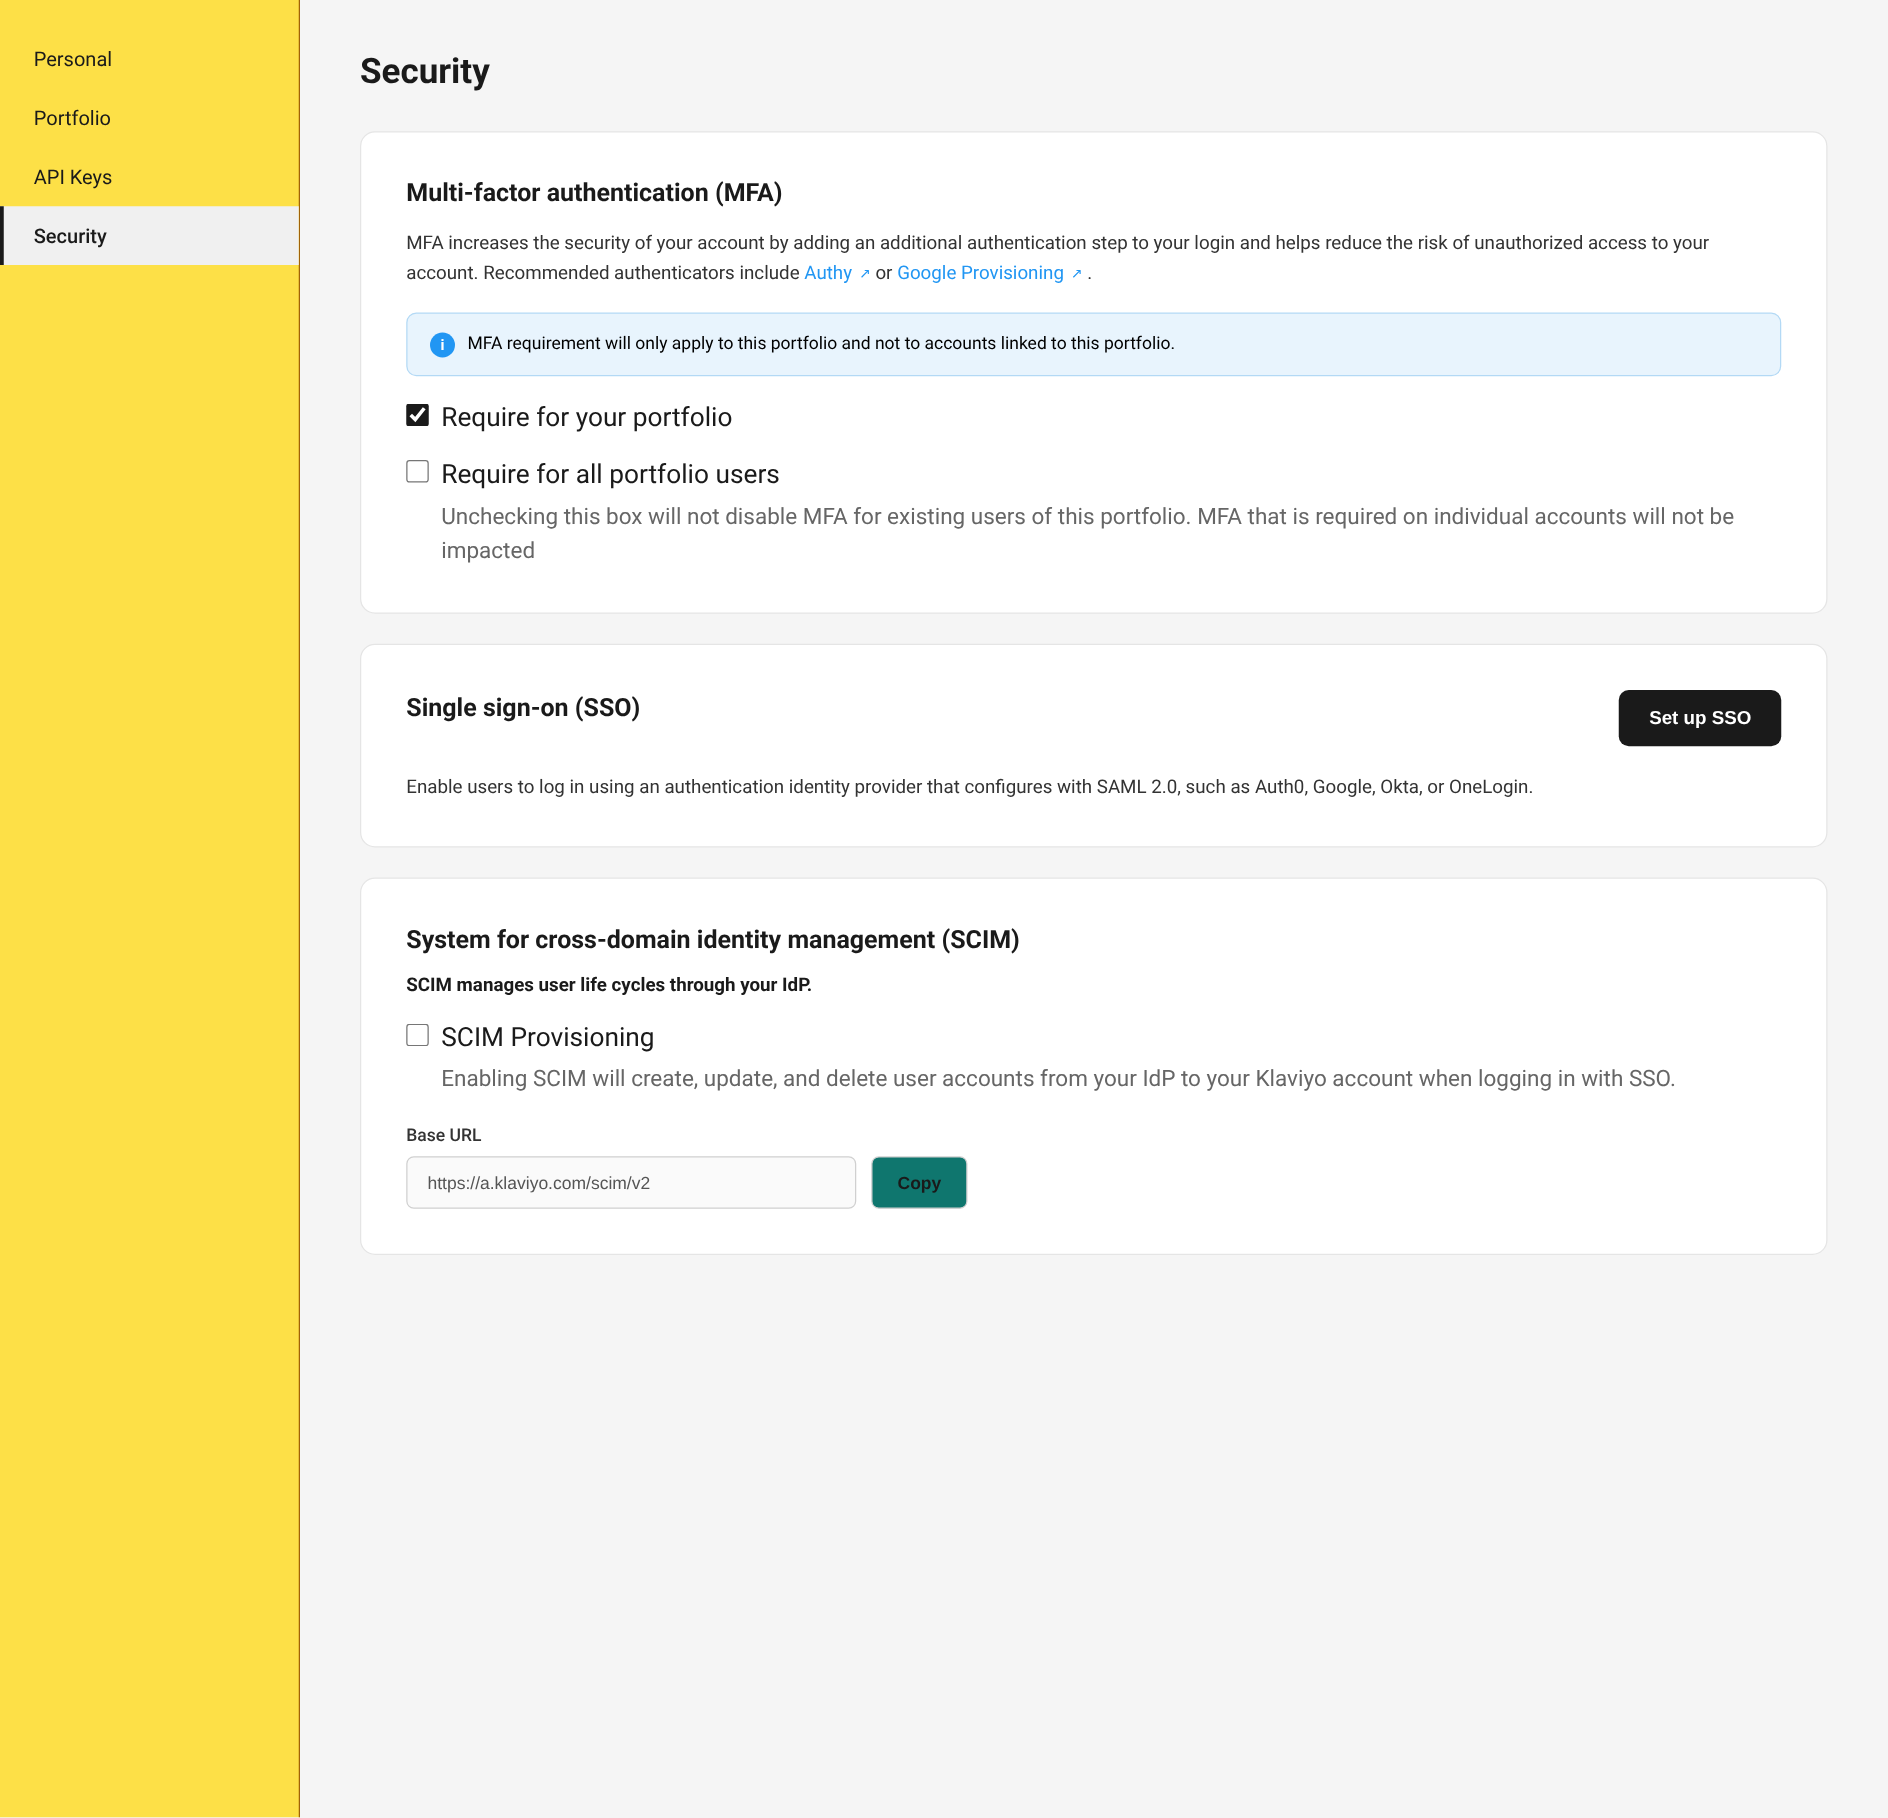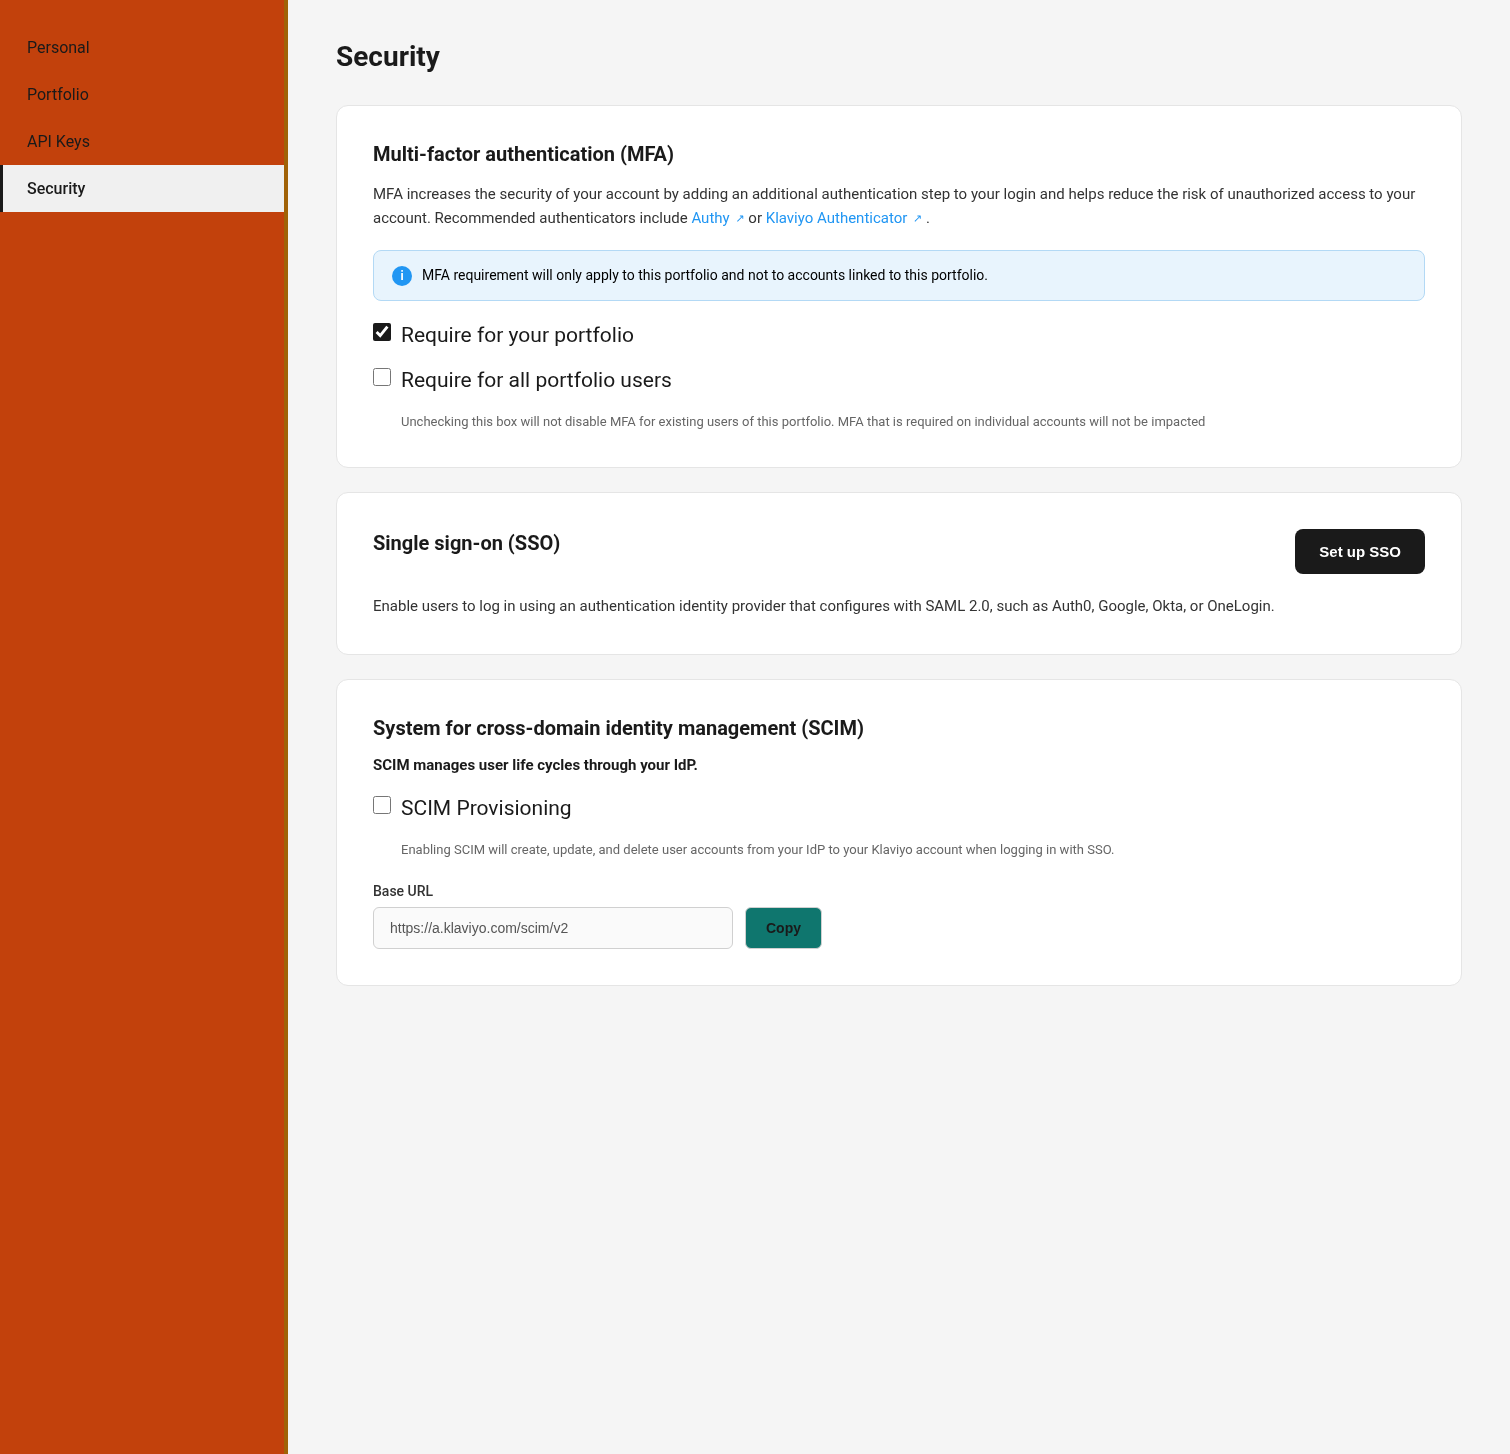--- a/index.html
+++ b/index.html
@@ -16,23 +16,23 @@
       min-height: 1454px;
     }
 
     .layout {
       display: flex;
       min-height: 1454px;
     }
 
     
     .sidebar {
-      width: 288px;
-      background: #c2410c;
-      border-right: 4px solid #a16207;
+      width: 240px;
+      background: #fde047;
+      border-right: 1px solid #a16207;
       padding: 24px 0;
       flex-shrink: 0;
     }
 
     .sidebar-item {
       display: block;
       padding: 14px 24px;
       cursor: pointer;
       font-size: 16px;
       color: #1a1a1a;
@@ -147,24 +147,24 @@
       flex-shrink: 0;
     }
 
     .checkbox-label {
       font-size: 21px;
       color: #1a1a1a;
       line-height: 1.4;
     }
 
     .checkbox-sublabel {
-      font-size: 13px;
+      font-size: 18px;
       color: #666;
       line-height: 1.5;
-      margin-top: 16px;
+      margin-top: 4px;
     }
 
     
     .link {
       color: #2196f3;
       text-decoration: none;
     }
 
     .link-icon {
       display: inline-block;
@@ -248,21 +248,21 @@
       <h2 class="card-title">Multi-factor authentication (MFA)</h2>
 
       <p class="card-description">
         <span>MFA increases the security of your account by adding an additional authentication step to your login and helps reduce the risk of unauthorized access to your account. Recommended authenticators include</span>
         <a class="link" href="#">
           <span>Authy</span>
           <span class="link-icon">↗</span>
         </a>
         <span> </span><span>or</span><span> </span>
         <a class="link" href="#">
-          <span>Klaviyo Authenticator</span>
+          <span>Google Provisioning</span>
           <span class="link-icon">↗</span>
         </a><span>.</span>
       </p>
 
       <div class="info-banner">
         <div class="info-icon">
           <span class="info-icon-letter">i</span>
         </div>
         <span class="info-text">MFA requirement will only apply to this portfolio and not to accounts linked to this portfolio.</span>
       </div>

